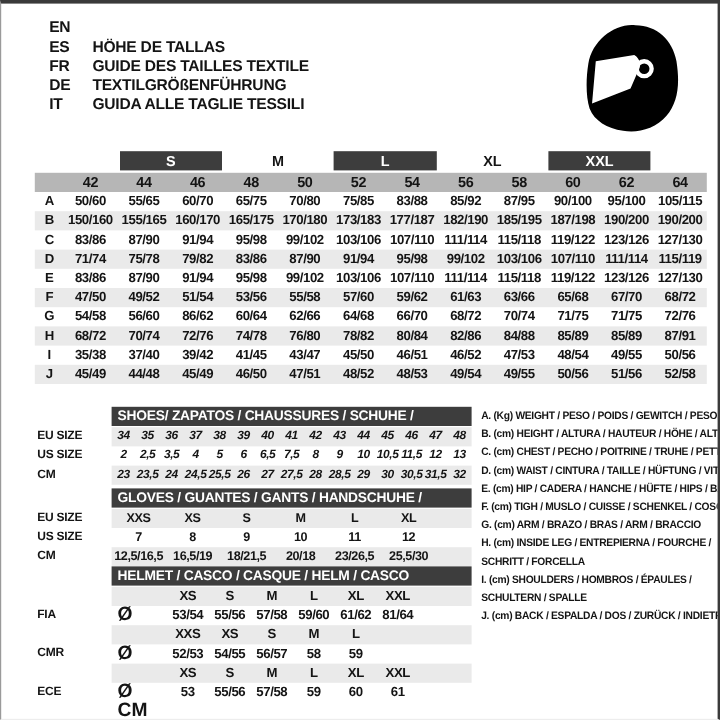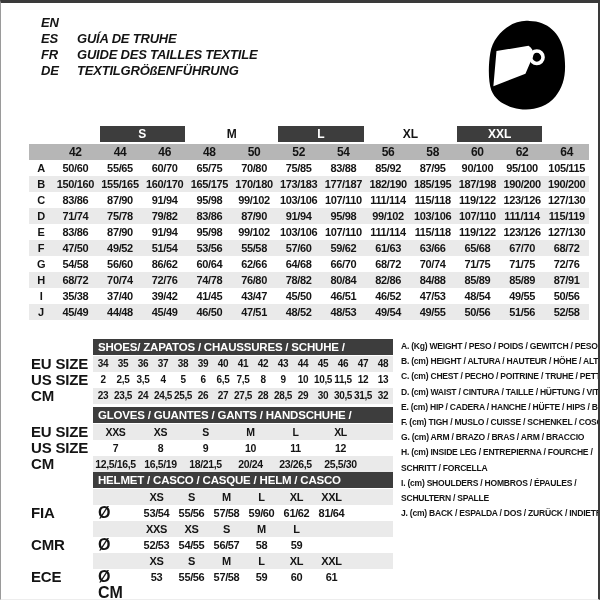--- a/index.html
+++ b/index.html
@@ -4,48 +4,48 @@
 <style>
   html,body{margin:0;padding:0;background:#fff;}
   .page{
     position:relative;width:600px;height:600px;box-sizing:border-box;background:#fff;
     border-top:3px solid #3a3a3a;border-right:2px solid #3a3a3a;
     border-left:1px solid #9a9a9a;border-bottom:1px solid #ededed;
     font-family:"Liberation Sans",sans-serif;color:#141414;overflow:hidden;
   }
   
   .lang{position:absolute;top:12px;left:40px;font-weight:700;font-size:13px;letter-spacing:-0.2px;}
-  .lang-row{display:flex;height:16px;line-height:16px;font-style:italic;}
+  .lang-row{display:flex;height:16px;line-height:16px;}
   .lang-code{width:36px;}
   .helmet-wrap{position:absolute;top:17px;right:32px;width:78px;height:90px;}
   .helmet-wrap svg{width:100%;height:100%;}
   
   .main{position:absolute;top:123px;left:28px;width:560px;font-weight:700;}
   .grow{display:flex;height:16px;line-height:16px;margin-bottom:2px;font-size:12px;}
   .gl{width:24px;}
   .gspacer{flex:1;}
   .gcell{flex:2;text-align:center;}
   .gcell.boxed{background:#3d3d3d;color:#fff;margin:0 4px;}
   .sizes{display:flex;height:16px;line-height:16px;background:#b6b6b6;font-size:12px;letter-spacing:-0.3px;}
   .ml{width:24px;text-align:center;}
   .mcell{flex:1;text-align:center;}
   .drow{display:flex;height:16px;line-height:16px;font-size:11px;letter-spacing:-0.35px;}
   .drow.gray{background:#eaeaea;}
   
   .lower{position:absolute;top:336px;left:30px;right:8px;display:flex;font-weight:700;}
   .tcol{width:362px;flex:none;}
   .bar-row{display:flex;height:16px;margin-bottom:1px;}
-  .rlabel{width:62px;font-size:15px;line-height:16px;letter-spacing:-0.2px;}
+  .rlabel{width:62px;font-size:10px;line-height:16px;letter-spacing:-0.2px;}
   .bar{flex:1;background:#3d3d3d;color:#fff;font-size:11.5px;line-height:16px;padding-left:5px;letter-spacing:-0.2px;}
   .trow{display:flex;height:16px;line-height:16px;}
   .band{flex:1;display:flex;}
   .band.gray{background:#eaeaea;}
   .cells{flex:1;display:flex;}
   .cell{text-align:center;font-size:10px;letter-spacing:-0.35px;line-height:16px;}
-  .shoes .cell{flex:1;}
+  .shoes .cell{flex:1;font-style:italic;}
   .gloves{margin-top:3px;}
   .gloves .cell{width:45px;flex:none;font-size:10.5px;}
   .helmet-t{margin-top:0;}
   .ucell{width:46px;box-sizing:border-box;padding-left:5px;font-size:16px;line-height:16px;}
   .helmet-t .cell{width:35px;flex:none;font-size:11px;}
   
   .legend{margin-left:8px;font-size:9px;line-height:15.2px;white-space:nowrap;
           transform:scaleX(0.95);transform-origin:left top;letter-spacing:-0.25px;}
 </style>
 </head>
@@ -53,29 +53,33 @@
 
 <div class="page">
 
   <div class="lang">
 
   <div class="lang-row">
         <div class="lang-code">EN</div>
       </div>
       <div class="lang-row">
         <div class="lang-code">ES</div>
-        <div class="lang-title">GUÍA DE TRUHE</div>
+        <div class="lang-title">HÖHE DE TALLAS</div>
       </div>
       <div class="lang-row">
         <div class="lang-code">FR</div>
         <div class="lang-title">GUIDE DES TAILLES TEXTILE</div>
       </div>
       <div class="lang-row">
         <div class="lang-code">DE</div>
         <div class="lang-title">TEXTILGRÖßENFÜHRUNG</div>
+      </div>
+      <div class="lang-row">
+        <div class="lang-code">IT</div>
+        <div class="lang-title">GUIDA ALLE TAGLIE TESSILI</div>
       </div>
     </div>
 
   <div class="helmet-wrap">
     <svg viewBox="0 0 75 87" xmlns="http://www.w3.org/2000/svg" aria-hidden="true">
       <path d="M40 1 C 57 1, 70 13, 73 30 C 76 49, 74 63, 65 74 C 56 85, 41 88, 30 86 C 17 84, 7 78, 3 68 C 0 59, 0 44, 2 32 C 5 13, 24 -1, 40 1 Z" fill="#000"></path>
       <path d="M8 30 L39 25 C 44 28, 45 34, 42 38 L 36 52 L 5 64 Z" fill="#fff"></path>
       <circle cx="47" cy="36" r="6" fill="none" stroke="#fff" stroke-width="3.5"></circle>
     </svg>
   </div>
@@ -412,21 +416,21 @@
               </div>
             </div>
             <div class="trow">
               <div class="rlabel">CM</div>
               <div class="band gray">
                 <div class="cells">
 
                 <div class="cell">12,5/16,5</div>
                   <div class="cell">16,5/19</div>
                   <div class="cell">18/21,5</div>
-                  <div class="cell">20/24</div>
+                  <div class="cell">20/18</div>
                   <div class="cell">23/26,5</div>
                   <div class="cell">25,5/30</div>
                 </div>
               </div>
             </div>
           </div>
       </div>
 
       <div class="helmet-t">
         <div class="bar-row">

